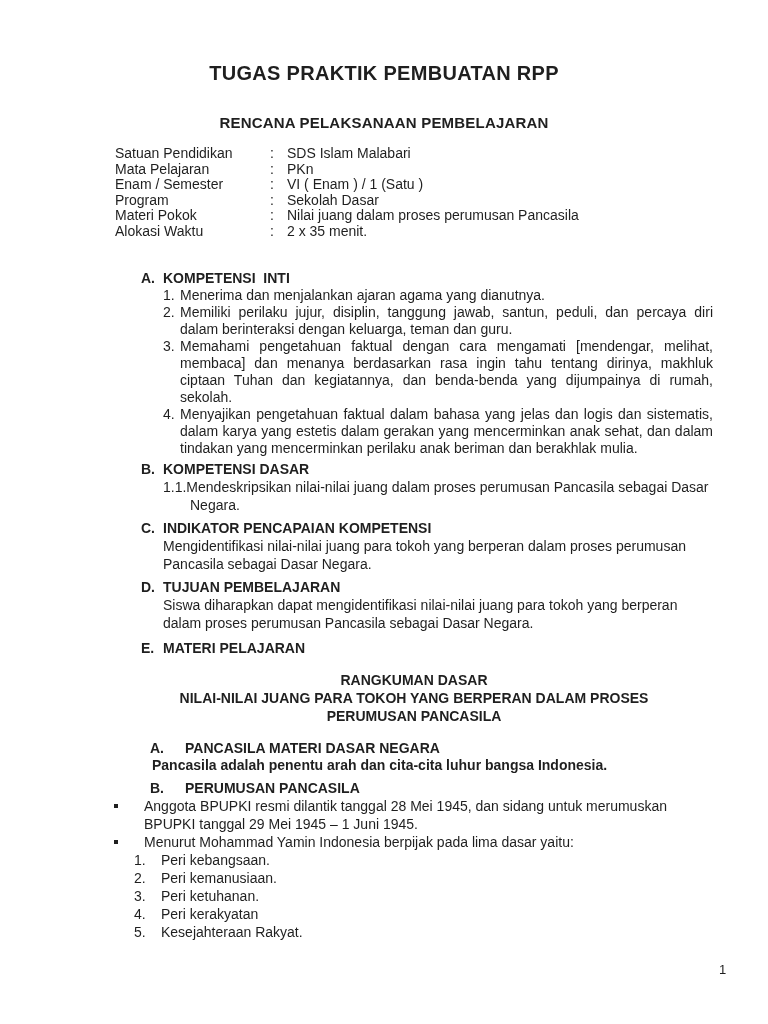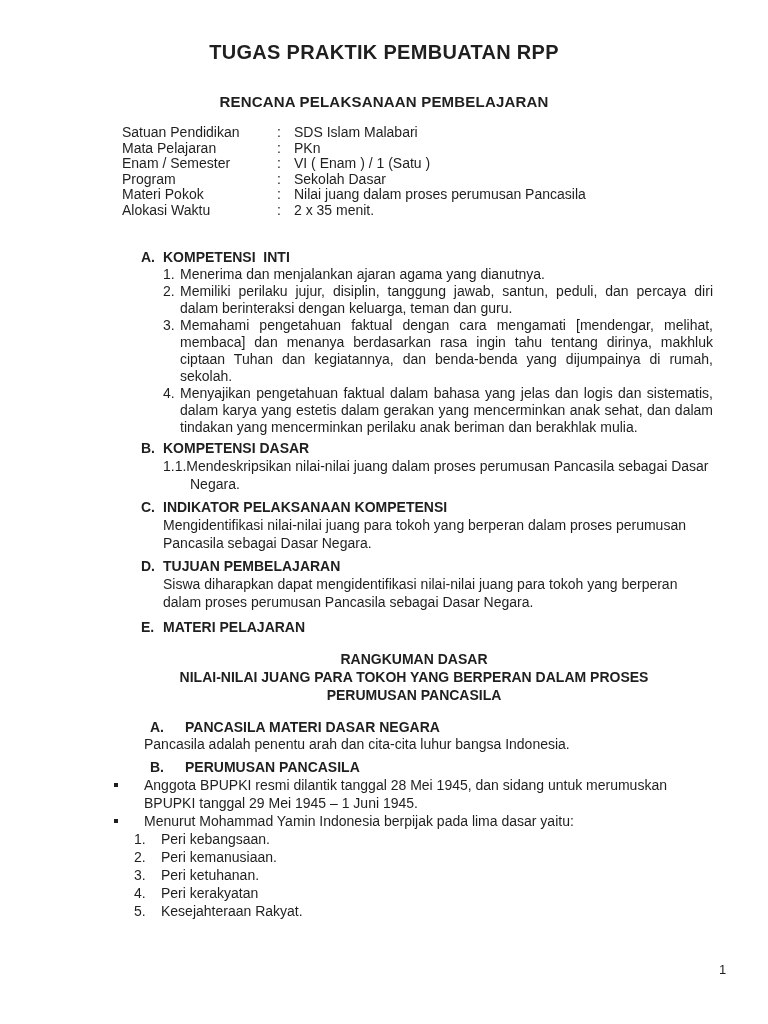--- a/index.html
+++ b/index.html
@@ -14,42 +14,42 @@
     height: 1024px;
     background: #ffffff;
     color: #1f1f1f;
     font-family: "Liberation Sans", "DejaVu Sans", sans-serif;
     font-size: 14px;
     line-height: 18px;
     -webkit-font-smoothing: antialiased;
   }
   .doc-title {
     margin: 0;
-    padding-top: 39px;
+    padding-top: 60px;
     text-align: center;
     font-size: 20px;
     line-height: 26px;
     font-weight: bold;
     letter-spacing: 0.3px;
   }
   .doc-subtitle {
     margin: 12px;
     padding-top: 15px;
     text-align: center;
     font-size: 15px;
     line-height: 19px;
     font-weight: bold;
     letter-spacing: 0.2px;
   }
   
   .meta {
     margin: 14px 55px 0 115px;
     line-height: 15.5px;
   }
-  .meta-row { display: flex; margin-left: 7px; }
+  .meta-row { display: flex; }
   .meta-label { width: 155px; flex: none; }
   .meta-sep   { width: 17px;  flex: none; }
   .meta-value { flex: 1; }
   
   .content {
     margin: 0 55px 0 141px;
   }
   .sec { margin-top: 0; }
   .sec-head {
     display: flex;
@@ -87,21 +87,21 @@
   
   .inner { margin-top: 14px; }
   .inner-b { margin-top: 5px; }
   .inner-head {
     display: flex;
     font-weight: bold;
     line-height: 18px;
     margin-left: 9px;
   }
   .inner-marker { width: 35px; flex: none; }
-  .inner-body { margin-left: 3px; line-height: 17px; }
+  .inner-body { margin-left: 11px; line-height: 17px; font-weight: bold; }
   
   .bullets { margin-left: -29px; line-height: 18px; }
   .bullet-item { display: flex; }
   .bullet-cell { width: 32px; flex: none; }
   .bullet-dot {
     display: block;
     width: 4px;
     height: 4px;
     margin: 7px 0 0 2px;
     background: #1f1f1f;
@@ -195,21 +195,21 @@
       <div class="sec-body">
         <div class="kd-item">
           <span>1.1.</span><span>Mendeskripsikan nilai-nilai juang dalam proses perumusan Pancasila sebagai Dasar Negara.</span>
         </div>
       </div>
     </div>
 
     <div class="sec mt-c">
       <div class="sec-head">
         <span class="sec-marker">C.</span>
-        <span>INDIKATOR PELAKSANAAN KOMPETENSI</span>
+        <span>INDIKATOR PENCAPAIAN KOMPETENSI</span>
       </div>
       <div class="sec-body para">Mengidentifikasi nilai-nilai juang para tokoh yang berperan dalam proses perumusan Pancasila sebagai Dasar Negara.</div>
     </div>
 
     <div class="sec mt-d">
       <div class="sec-head">
         <span class="sec-marker">D.</span>
         <span>TUJUAN PEMBELAJARAN</span>
       </div>
       <div class="sec-body para">Siswa diharapkan dapat mengidentifikasi nilai-nilai juang para tokoh yang berperan dalam proses perumusan Pancasila sebagai Dasar Negara.</div>

